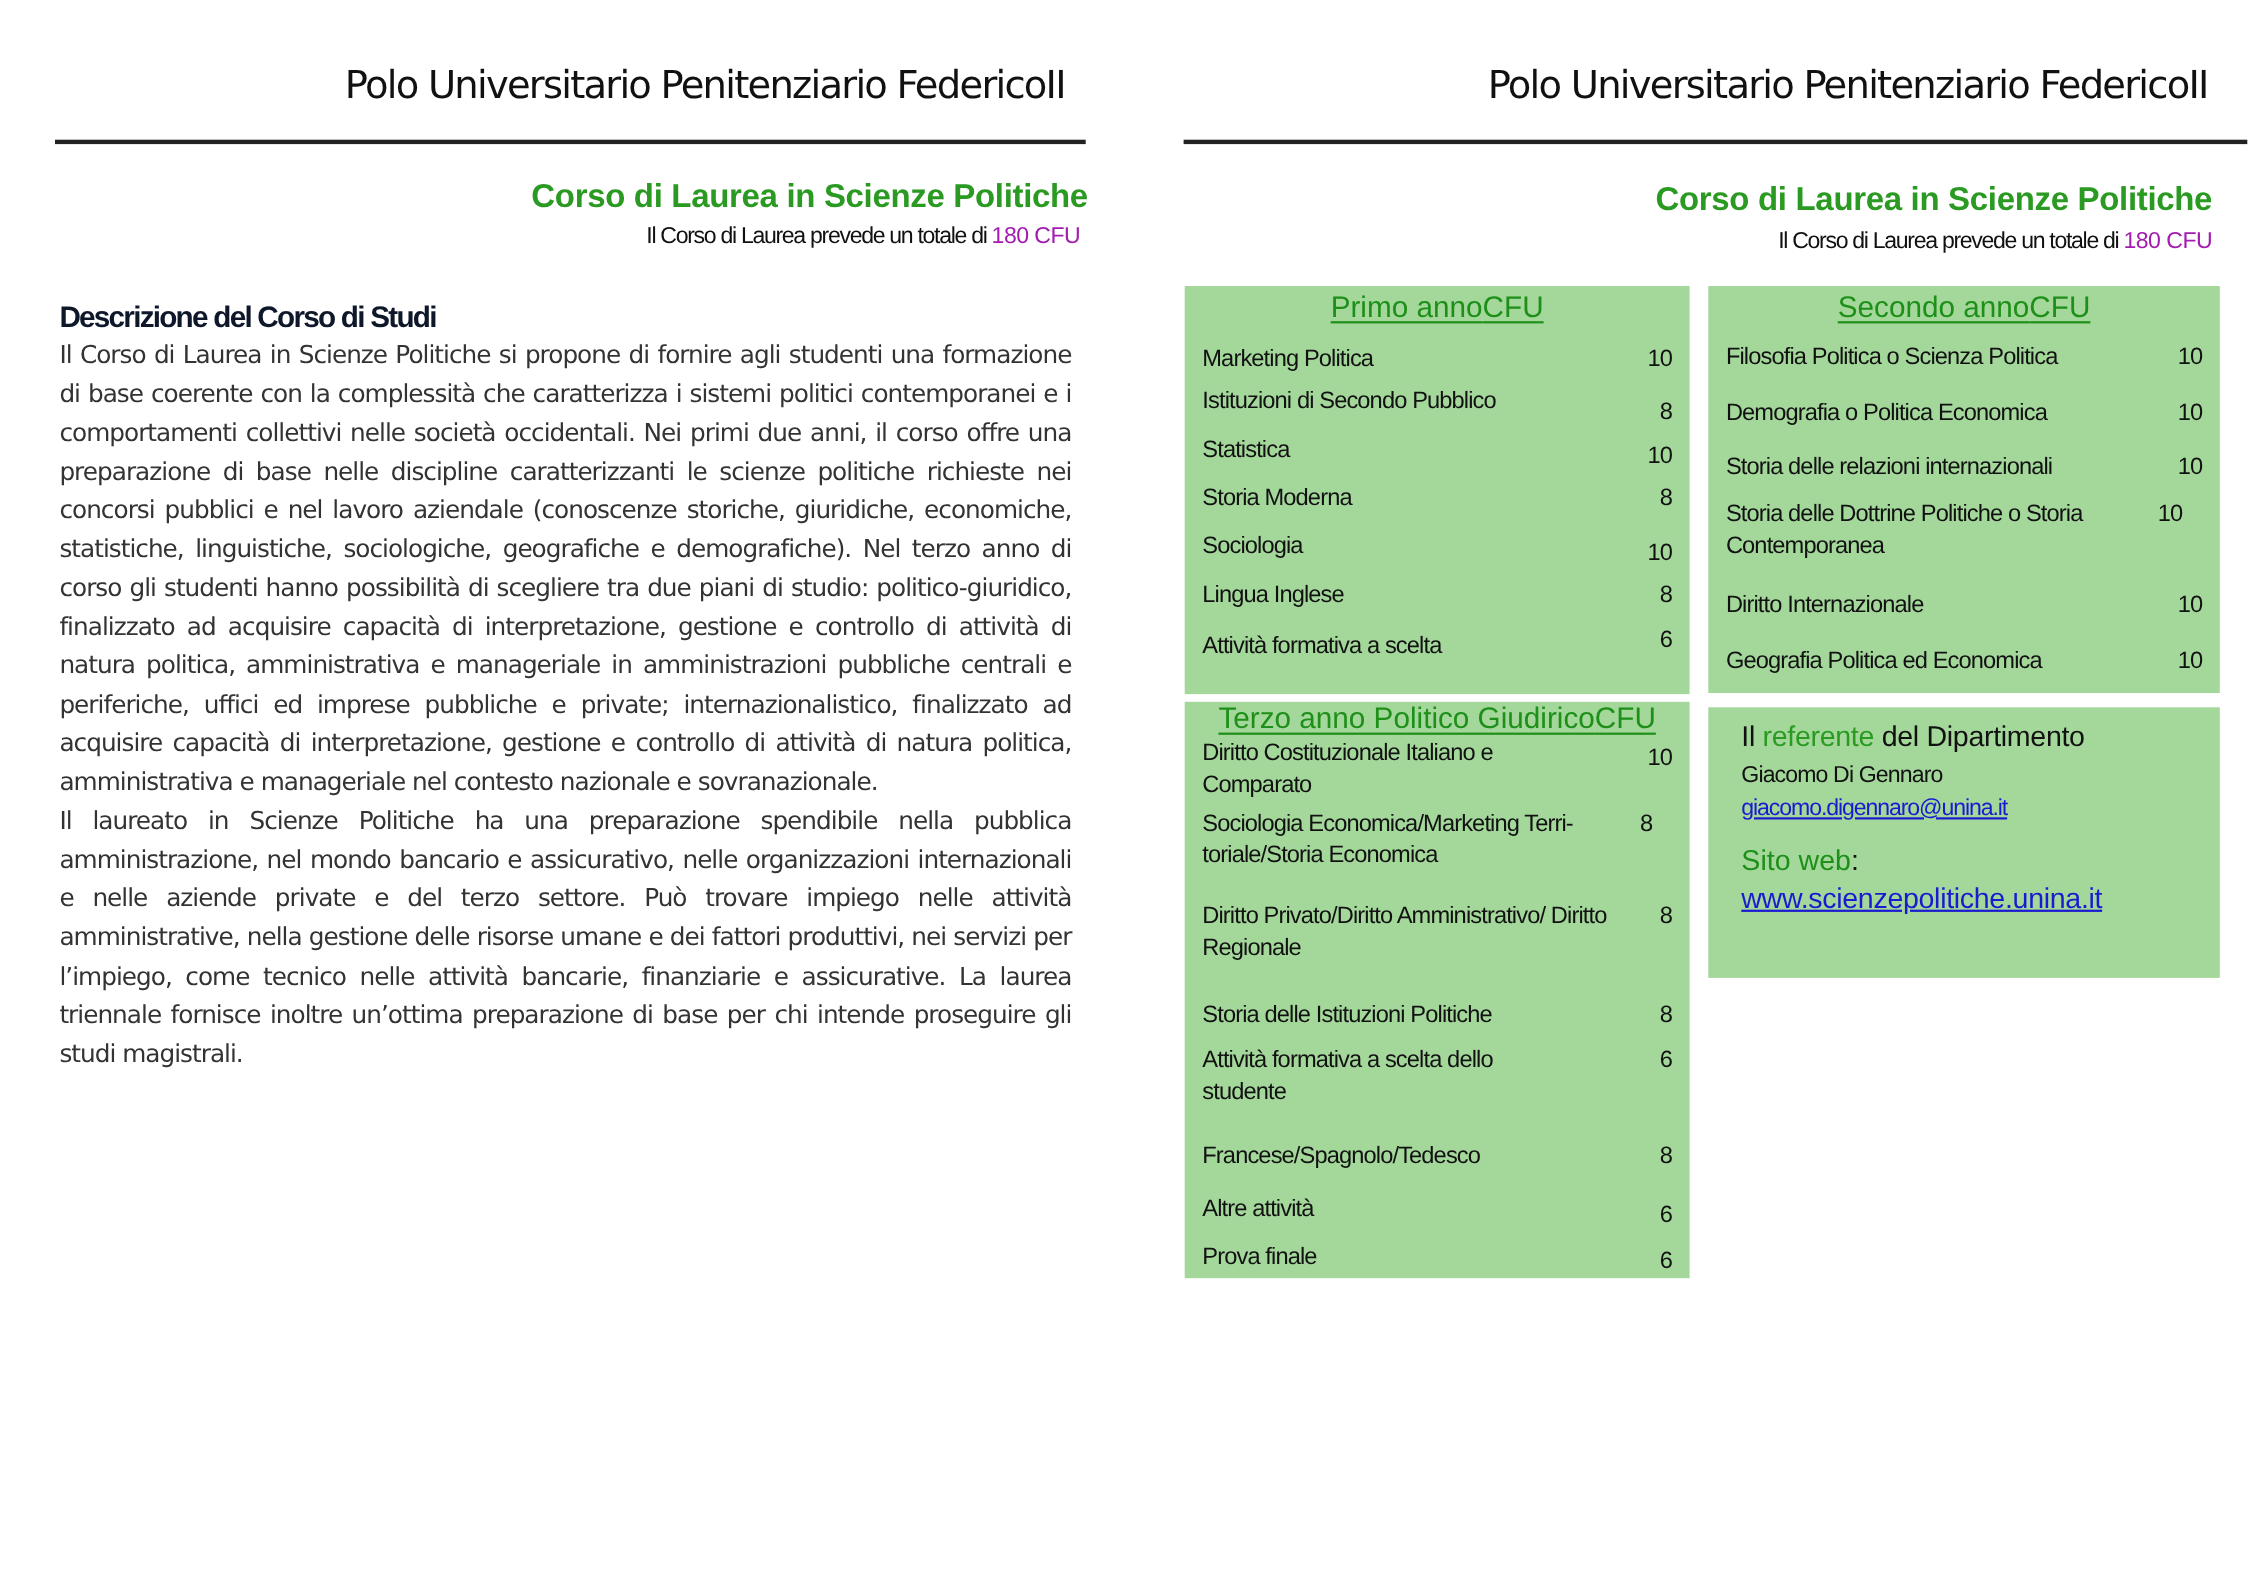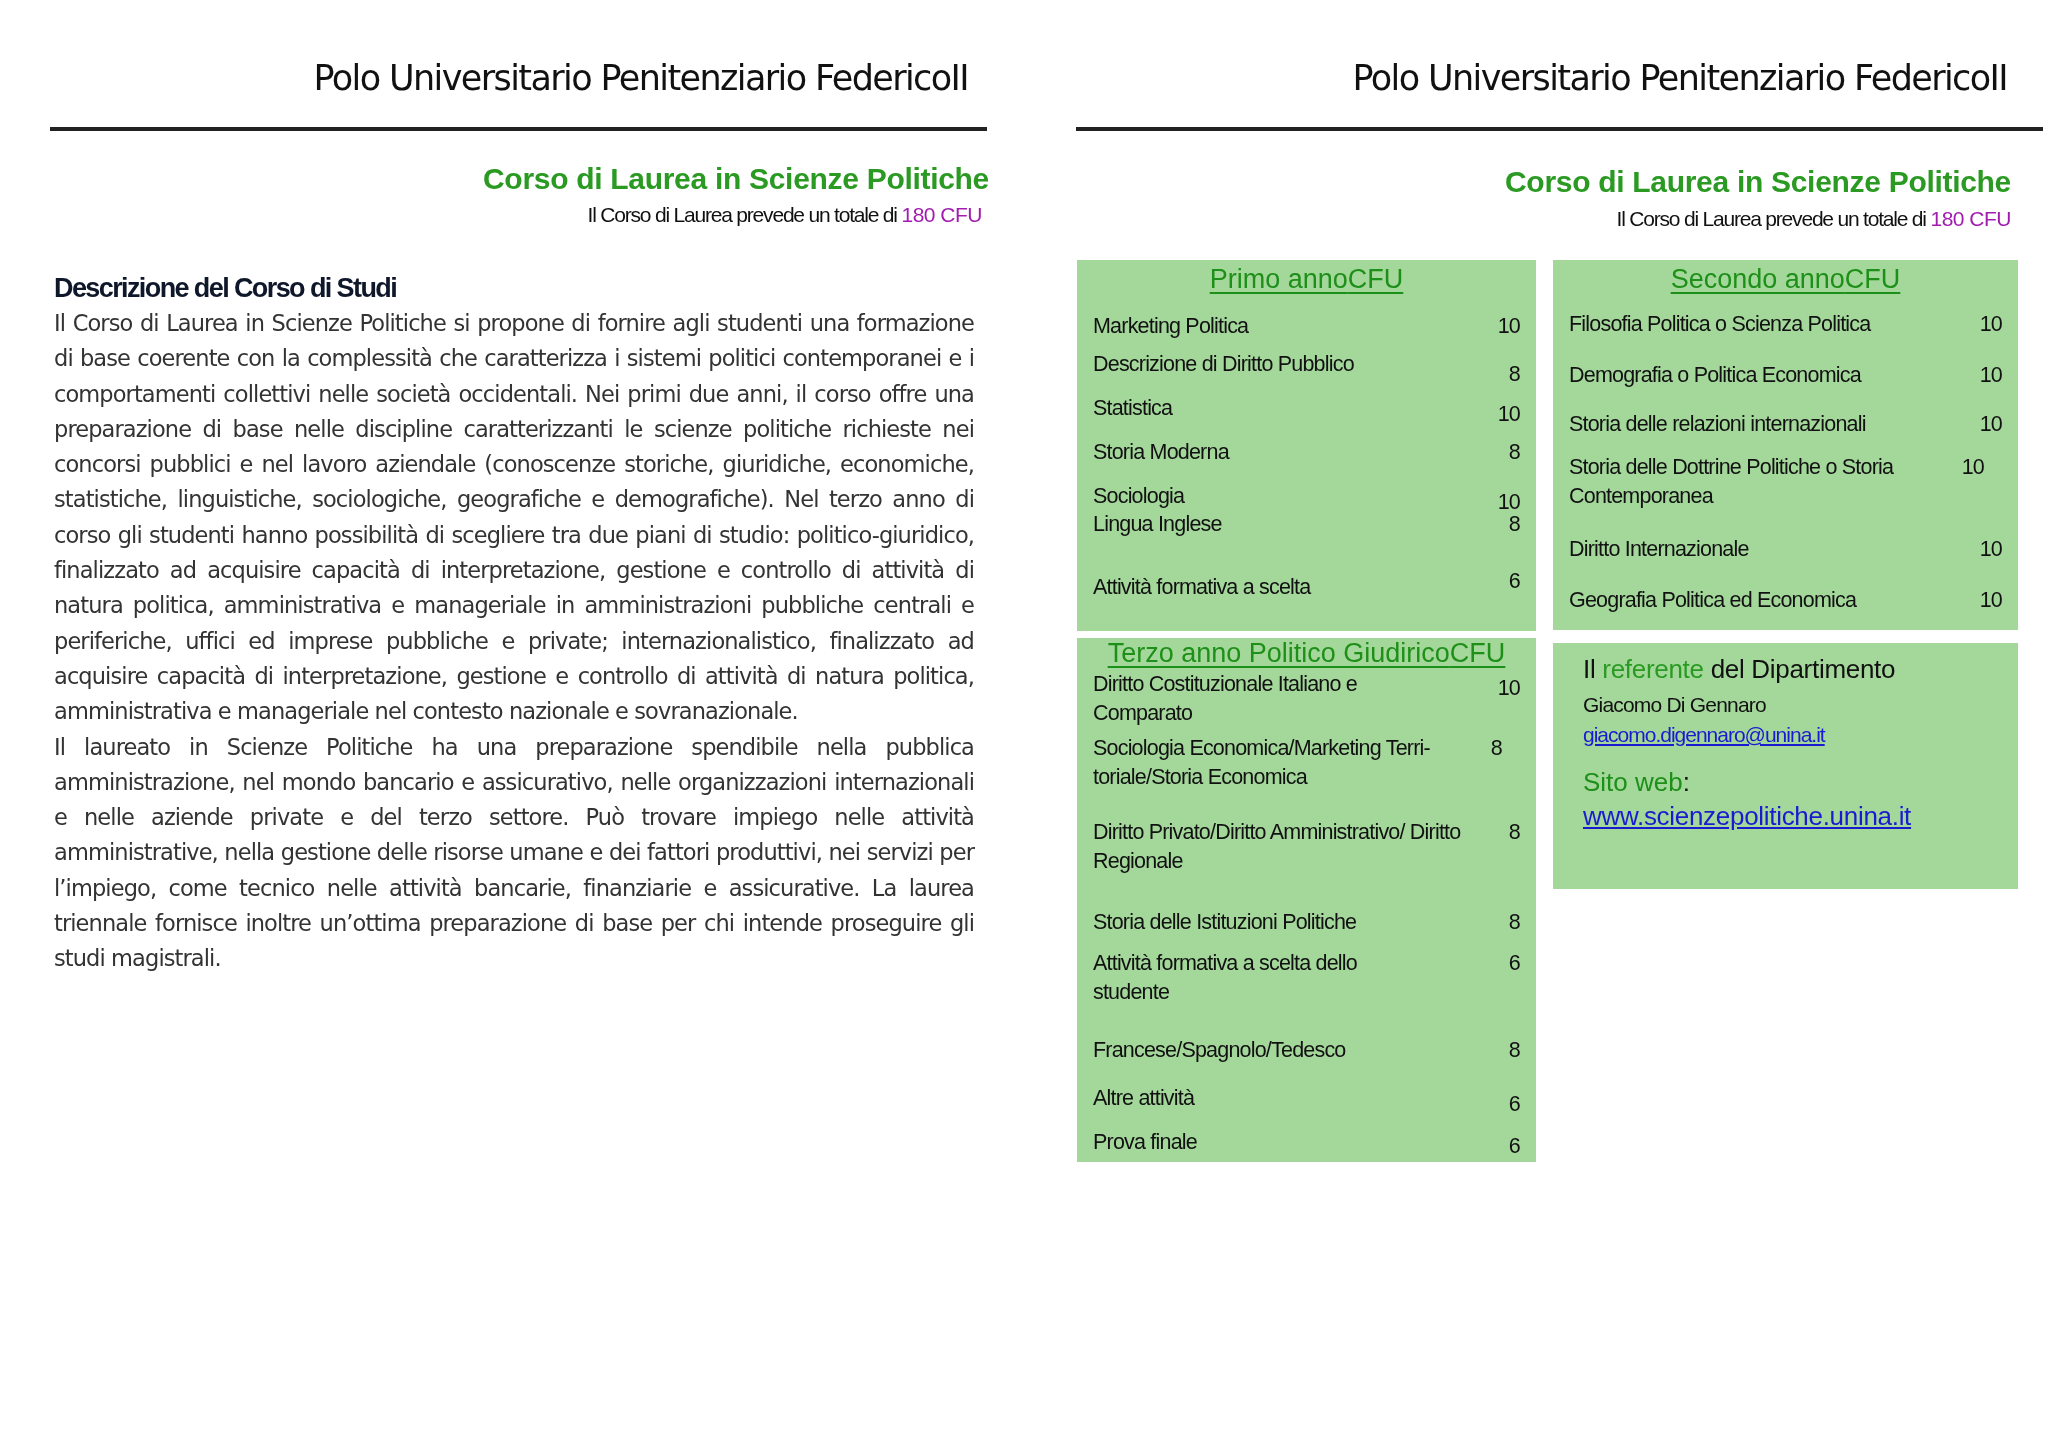--- a/index.html
+++ b/index.html
@@ -77,36 +77,36 @@
 <div class="box box-primo">
   <div class="box-head">
     <span>Primo anno</span>
     <span>CFU</span>
   </div>
   <div class="row" style="top:52px">
       <span class="subject">Marketing Politica</span>
       <span class="cfu">10</span>
     </div>
   <div class="row" style="top:90px">
-      <span class="subject">Descrizione di Diritto Pubblico</span>
+      <span class="subject">Istituzioni di Secondo Pubblico</span>
       <span class="cfu" style="margin-top:10px">8</span>
     </div>
   <div class="row" style="top:134px">
       <span class="subject">Statistica</span>
       <span class="cfu" style="margin-top:6px">10</span>
     </div>
   <div class="row" style="top:178px">
       <span class="subject">Storia Moderna</span>
       <span class="cfu">8</span>
     </div>
   <div class="row" style="top:222px">
       <span class="subject">Sociologia</span>
       <span class="cfu" style="margin-top:6px">10</span>
     </div>
-  <div class="row" style="top:250px">
+  <div class="row" style="top:266px">
       <span class="subject">Lingua Inglese</span>
       <span class="cfu">8</span>
     </div>
   <div class="row" style="top:313px">
       <span class="subject">Attività formativa a scelta</span>
       <span class="cfu" style="margin-top:-6px">6</span>
     </div>
 </div>
 
 <div class="box box-secondo">

